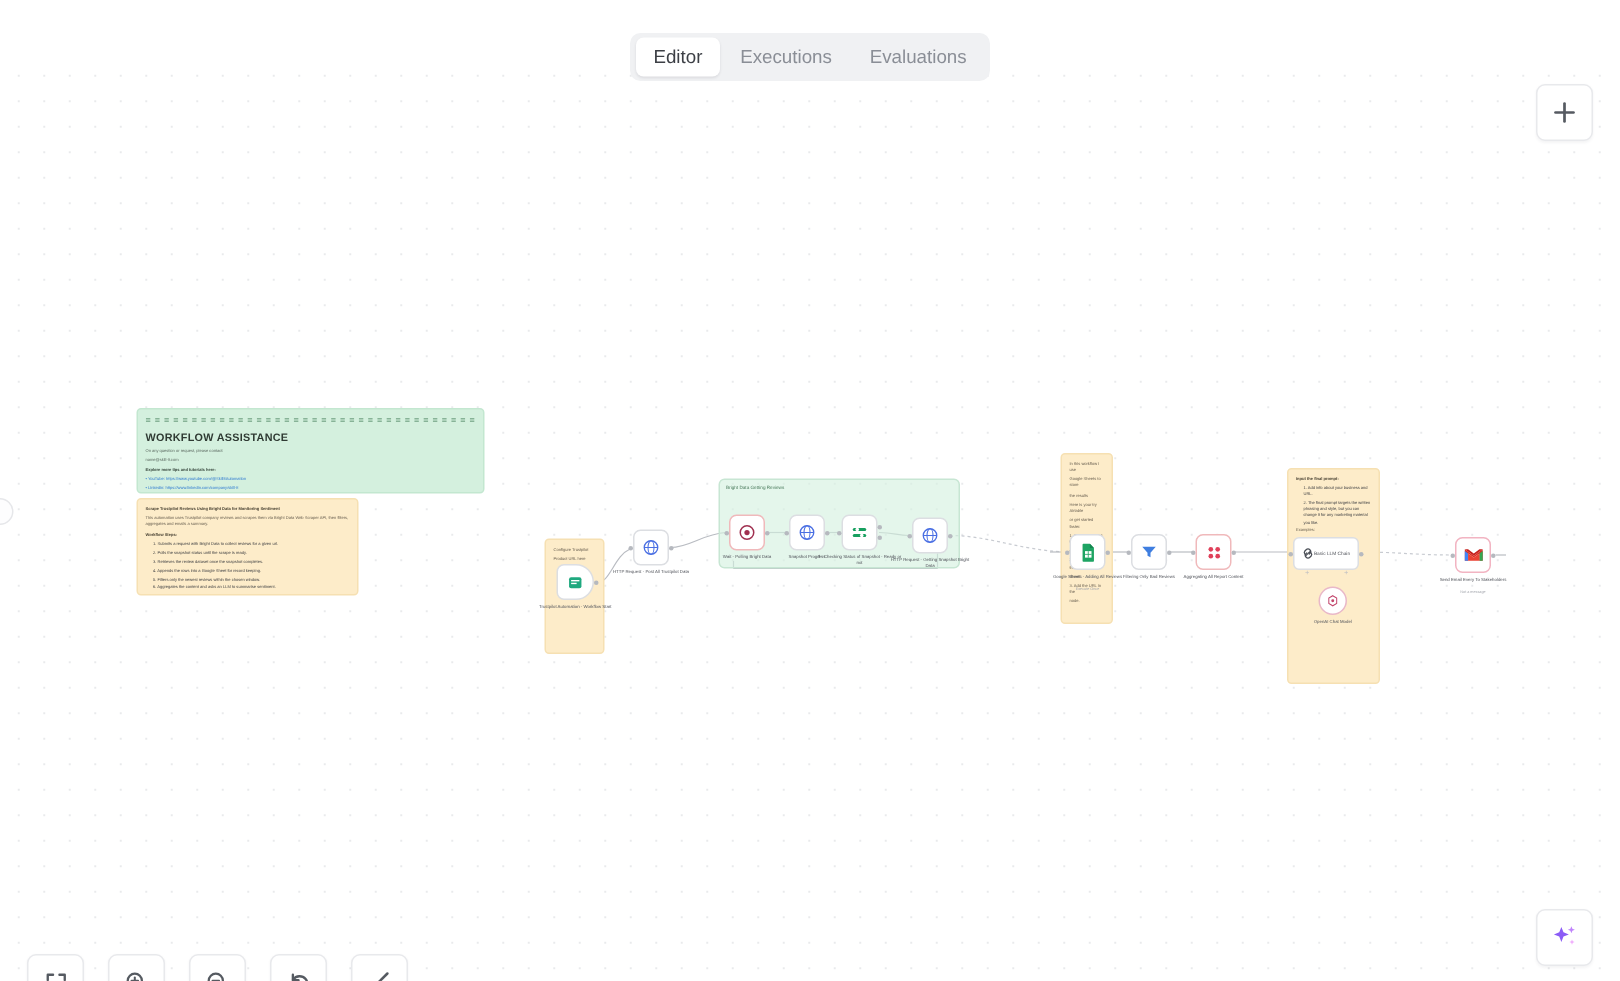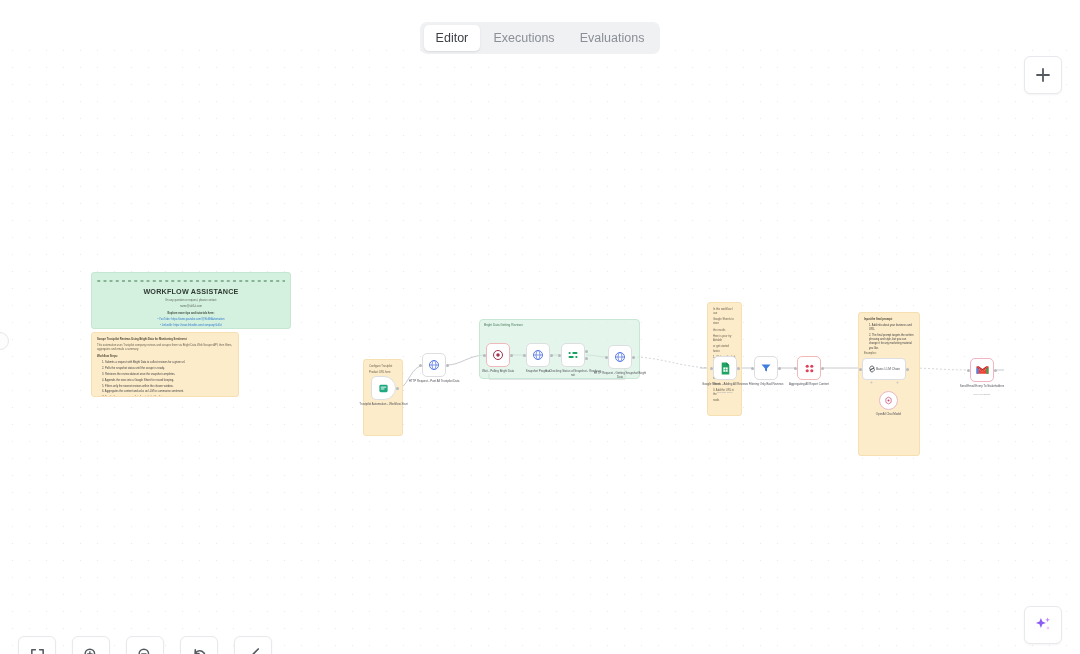--- a/index.html
+++ b/index.html
@@ -186,21 +186,21 @@
   <div id="canvas"></div>
 
   <div id="edge-handle"></div>
 
   <div class="tabbar">
     <div class="tab active">Editor</div>
     <div class="tab">Executions</div>
     <div class="tab">Evaluations</div>
   </div>
 
-  <div class="sticky green" style="left:91px; top:234px; width:200px; height:57px;text-align:center;">
+  <div class="sticky green" style="left:91px; top:234px; width:232px; height:57px;">
     <div class="sk-dashes">= = = = = = = = = = = = = = = = = = = = = = = = = = = = = = = = = = = = =</div>
     <div class="sk-title">WORKFLOW ASSISTANCE</div>
     <div class="sk-p">On any question or request, please contact:</div>
     <div class="sk-p">name@skill-it.com</div>
     <div class="sk-p b">Explore more tips and tutorials here:</div>
     <div class="sk-p link">• YouTube: https://www.youtube.com/@SkillItAutomation</div>
     <div class="sk-p link">• LinkedIn: https://www.linkedin.com/company/skill-it</div>
 
   </div>
 

